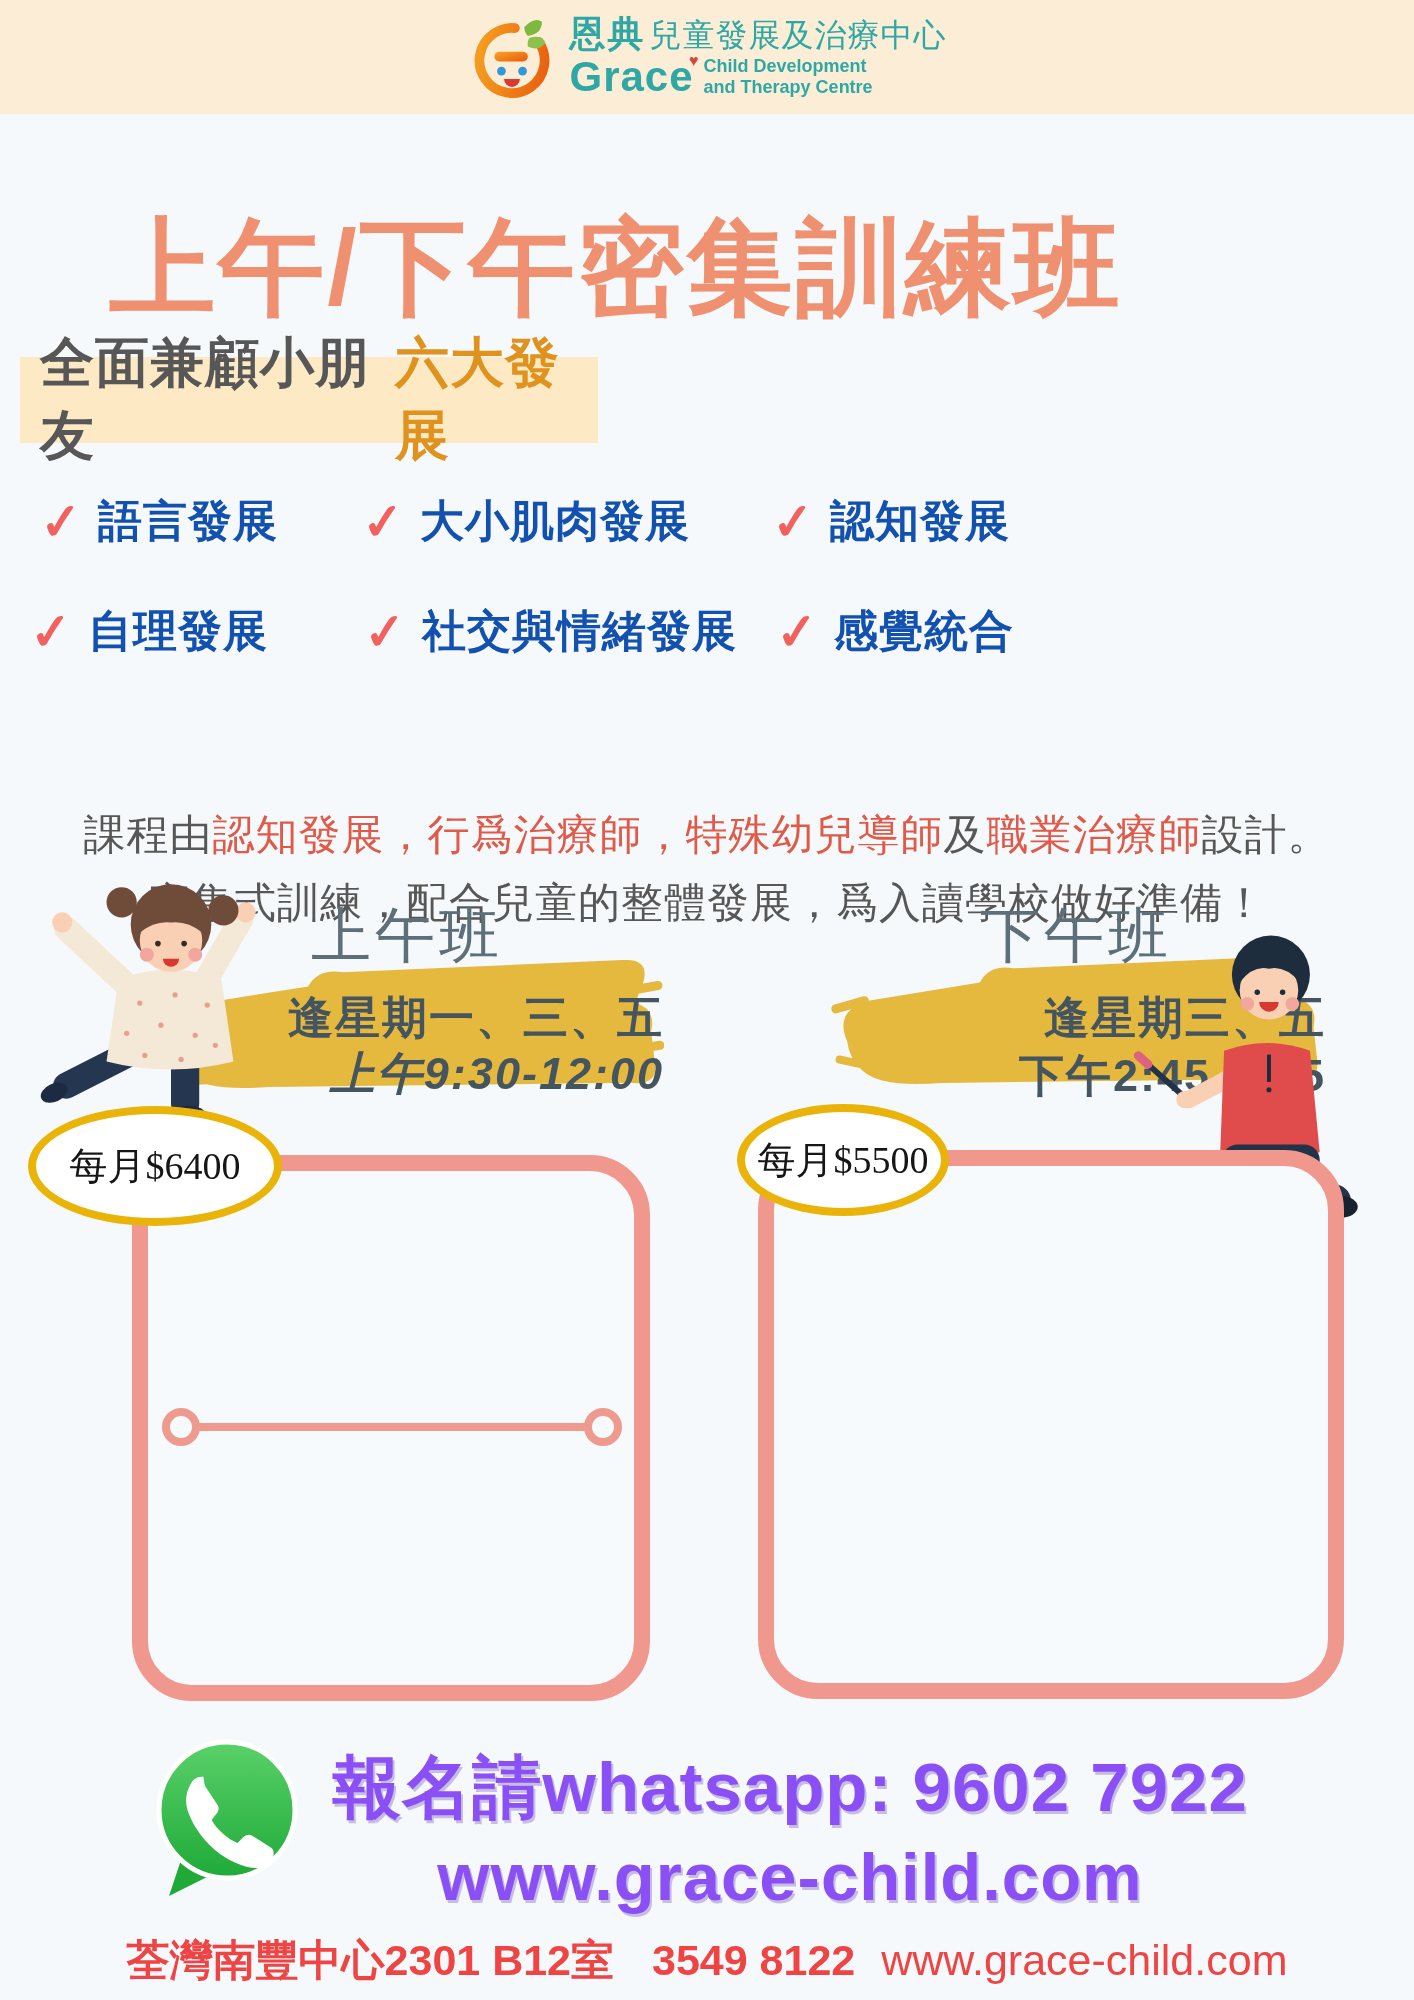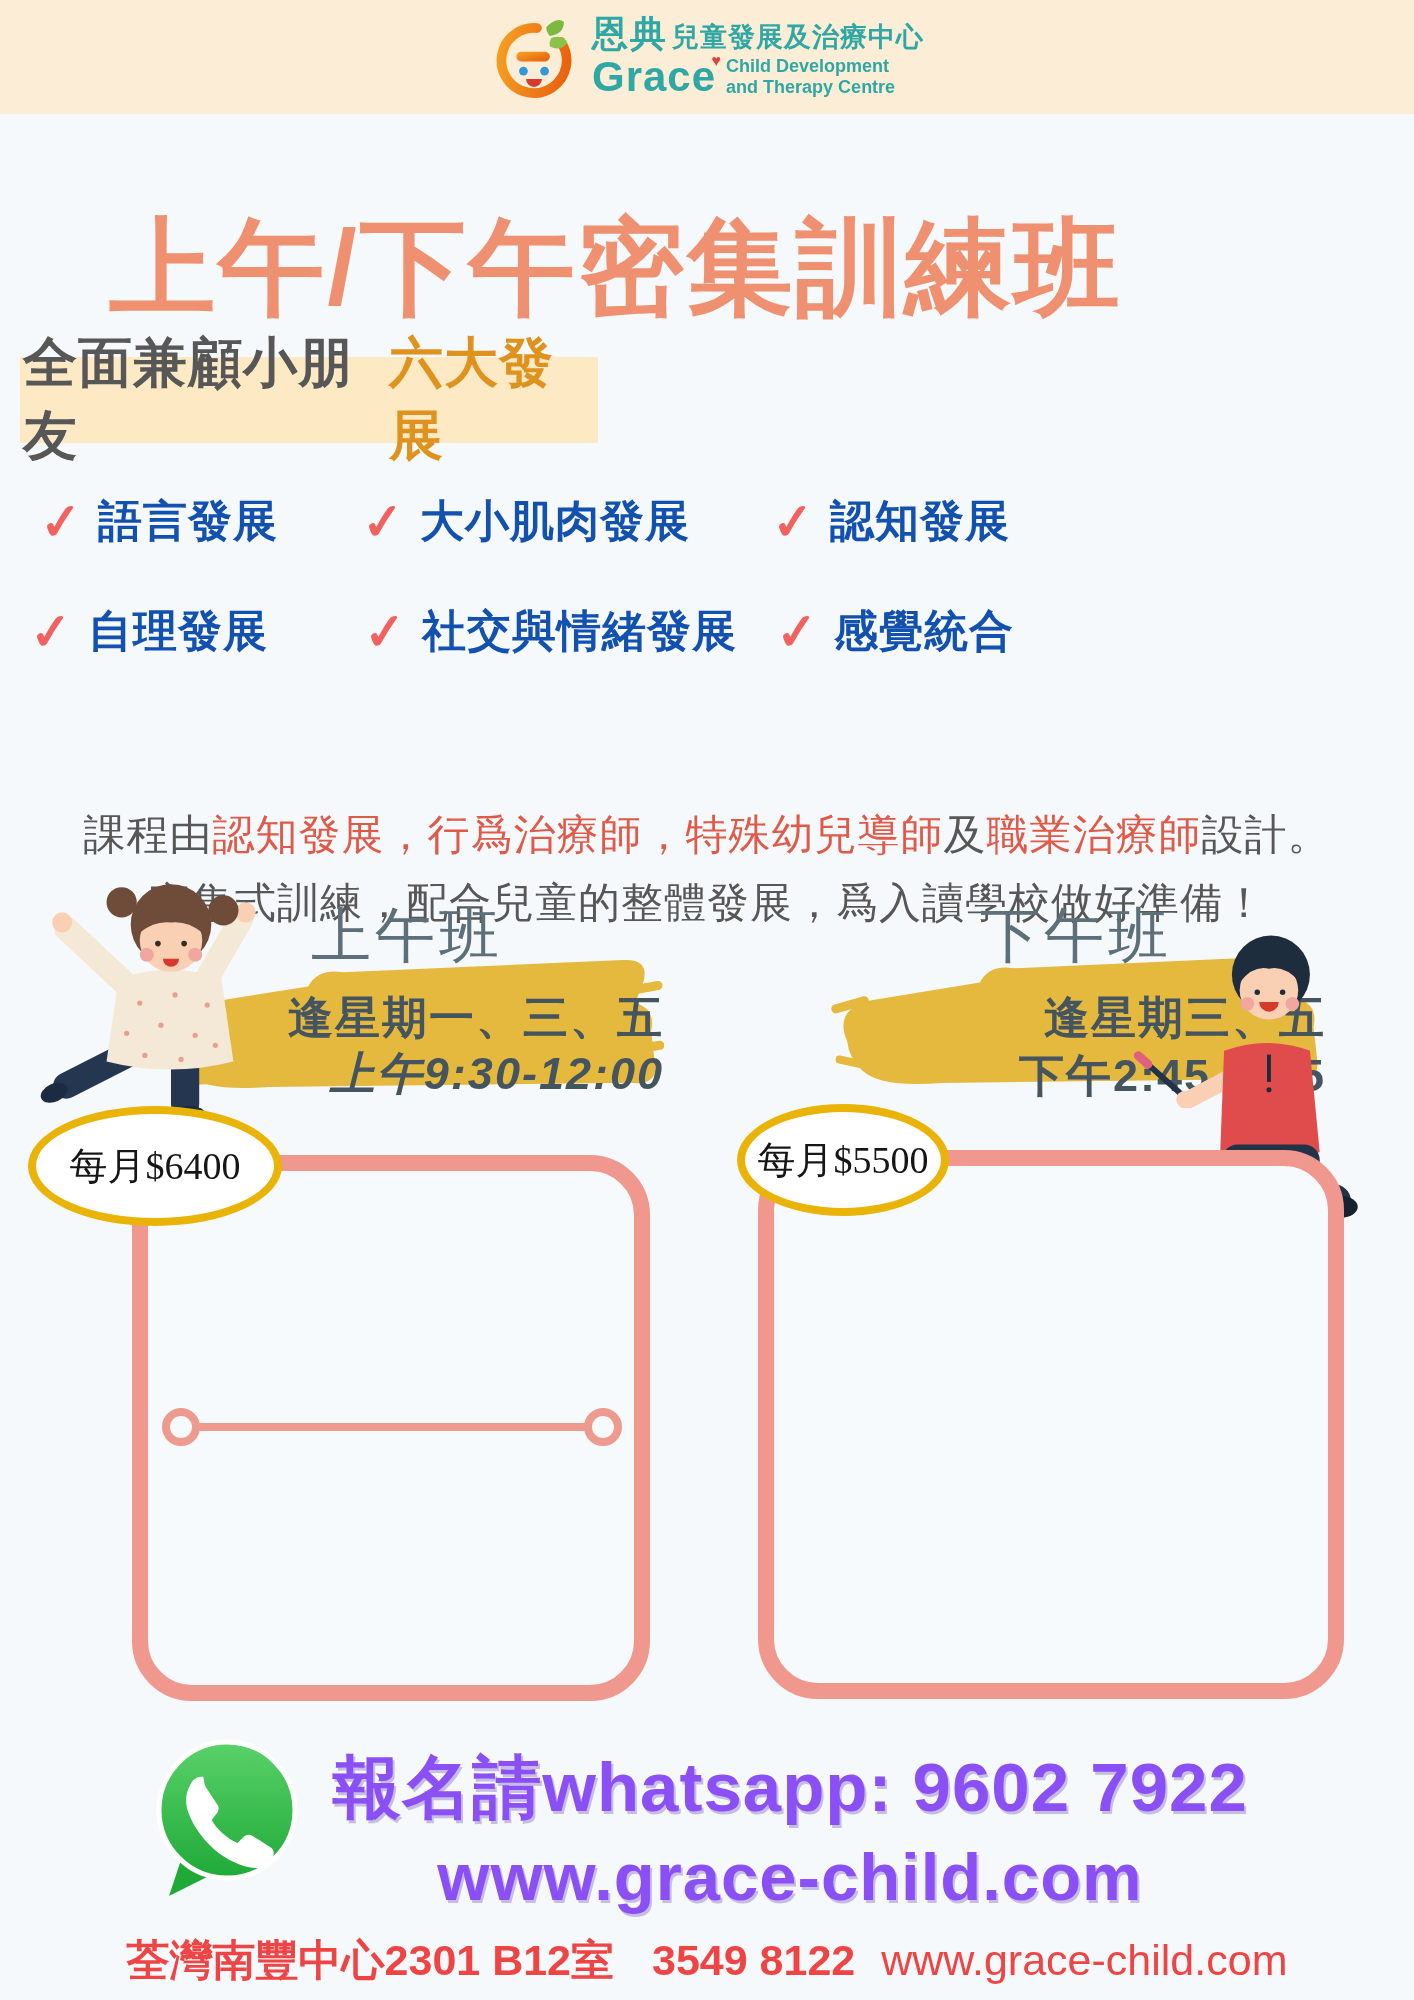--- a/index.html
+++ b/index.html
@@ -9,33 +9,33 @@
     font-family:"Liberation Sans", sans-serif;
   }
   .abs{position:absolute;}
 
   
   .topbar{left:0;top:0;width:1414px;height:114px;background:#fceed6;
     display:flex;align-items:center;justify-content:center;gap:14px;}
   .logo-text{display:flex;flex-direction:column;line-height:1.05;justify-content:flex-end;}
   .logo-zh{color:#2fa8a5;display:flex;align-items:baseline;gap:4px;}
   .logo-zh-main{font-size:36px;font-weight:700;letter-spacing:2px;}
-  .logo-zh-sub{font-size:27px;font-weight:700;letter-spacing:1px;}
+  .logo-zh-sub{font-size:32px;font-weight:400;letter-spacing:1px;}
   .logo-en{display:flex;align-items:center;gap:10px;margin-top:2px;color:#2fa8a5;}
   .logo-en-name{font-size:42px;font-weight:800;letter-spacing:1px;position:relative;}
   .logo-heart{color:#d8453a;font-size:16px;position:absolute;top:-2px;right:-6px;}
   .logo-en-lines{display:flex;flex-direction:column;font-size:18px;font-weight:600;line-height:1.15;}
 
   
   .main-title{left:0;top:126px;width:1232px;text-align:center;
     font-size:106px;font-weight:600;color:#ef9170;letter-spacing:3px;}
 
   
   .subtitle-band{left:20px;top:357px;width:578px;height:86px;background:#fdeac4;
-    display:flex;align-items:center;padding-left:3px;box-sizing:border-box;
+    display:flex;align-items:center;padding-left:20px;box-sizing:border-box;
     font-size:54px;font-weight:600;letter-spacing:1px;}
   .subtitle-plain{color:#575757;}
   .subtitle-highlight{color:#e0921f;}
 
   
   .feature{display:flex;align-items:center;white-space:nowrap;}
   .feature .check{color:#f2615d;font-size:50px;font-weight:700;margin-right:16px;
     transform:rotate(-4deg);}
   .feature .label{color:#1251b0;font-size:44px;font-weight:800;letter-spacing:1px;}
   .f0{left:40px;top:492px;} .f1{left:362px;top:492px;} .f2{left:772px;top:492px;}

